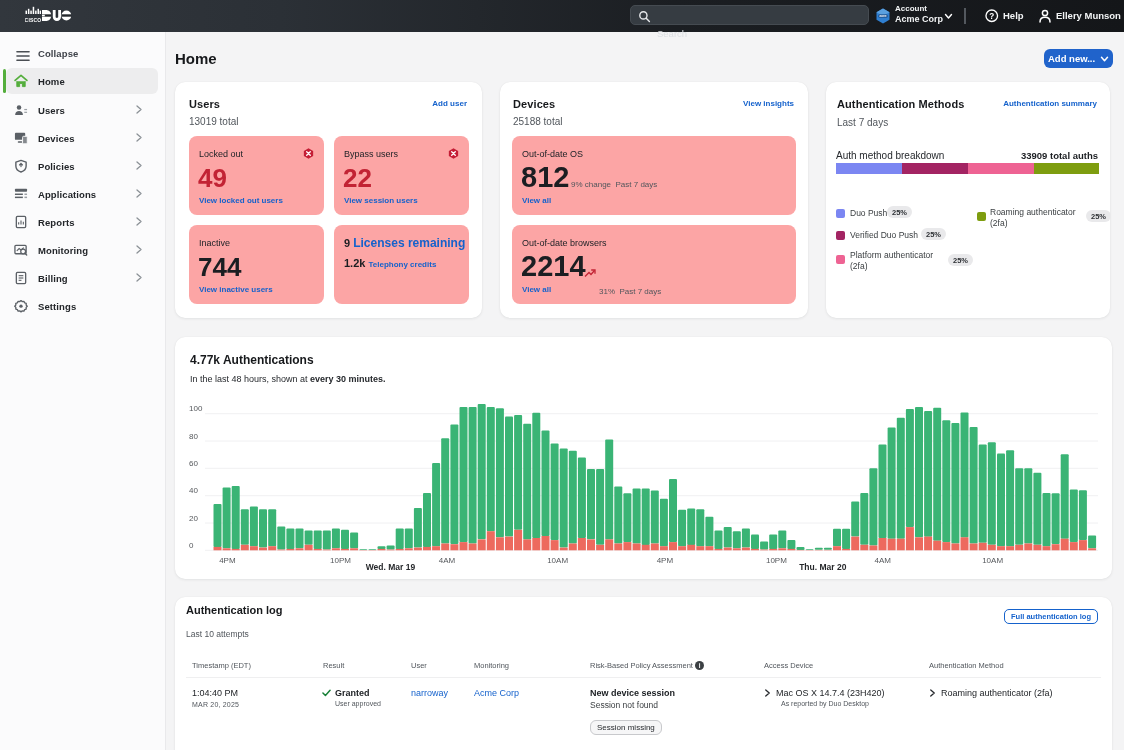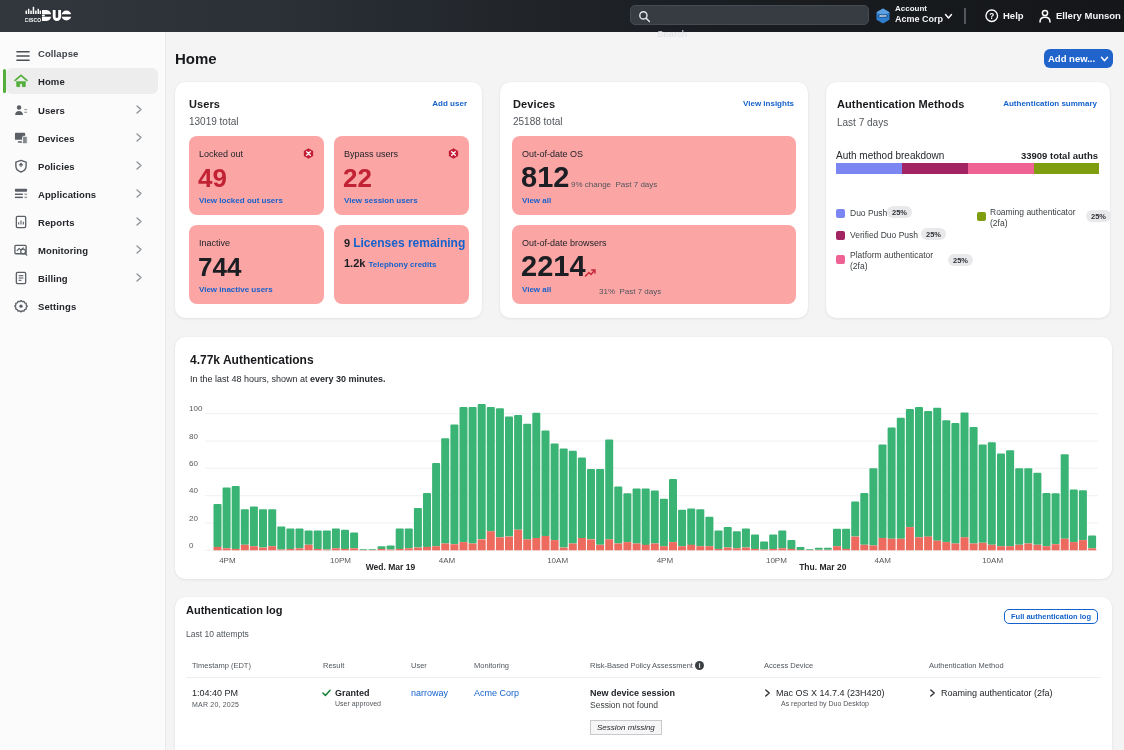--- a/index.html
+++ b/index.html
@@ -563,21 +563,21 @@
   <div class="abs" style="left:17px; top:104px; font-size:7px; color:#51565c; letter-spacing:.2px;">MAR 20, 2025</div>
   <svg class="abs" style="left:147px; top:92px;" width="9" height="8" viewBox="0 0 10 9">
       <path d="M1 4.5 L3.8 7.3 L9 1.5" fill="none" stroke="#188038" stroke-width="1.7" stroke-linecap="round" stroke-linejoin="round"></path>
     </svg>
   <div class="abs" style="left:160px; top:91px; font-size:9px; font-weight:700; color:#1b1e22;">Granted</div>
   <div class="abs" style="left:160px; top:103px; font-size:7px; color:#51565c;">User approved</div>
   <div class="abs" style="left:236px; top:91px; font-size:9px; color:#1562cc;">narroway</div>
   <div class="abs" style="left:299px; top:91px; font-size:9px; color:#1562cc;">Acme Corp</div>
   <div class="abs" style="left:415px; top:91px; font-size:9px; font-weight:700; color:#1b1e22;">New device session</div>
   <div class="abs" style="left:415px; top:103px; font-size:8.5px; color:#3c4043;">Session not found</div>
-  <div class="abs" style="left:415px; top:123px; height:15px; background:#f6f6f7; border:1px solid #c8c9cc; border-radius:0; padding:0 6px; display:flex; align-items:center;font-style:italic;">
+  <div class="abs" style="left:415px; top:123px; height:15px; background:#f6f6f7; border:1px solid #c8c9cc; border-radius:6px; padding:0 6px; display:flex; align-items:center;">
     <span style="font-size:8px; color:#26292d; white-space:nowrap;">Session missing</span>
   </div>
   <svg class="abs" style="left:589px; top:92px;" width="7" height="8" viewBox="0 0 8 9">
       <path d="M2 1 L6 4.5 L2 8" fill="none" stroke="#26292d" stroke-width="1.5" stroke-linecap="round" stroke-linejoin="round"></path>
     </svg>
   <div class="abs" style="left:601px; top:91px; font-size:9px; color:#1b1e22;">Mac OS X 14.7.4 (23H420)</div>
   <div class="abs" style="left:606px; top:103px; font-size:7px; color:#51565c;">As reported by Duo Desktop</div>
   <svg class="abs" style="left:754px; top:92px;" width="7" height="8" viewBox="0 0 8 9">
       <path d="M2 1 L6 4.5 L2 8" fill="none" stroke="#26292d" stroke-width="1.5" stroke-linecap="round" stroke-linejoin="round"></path>
     </svg>

